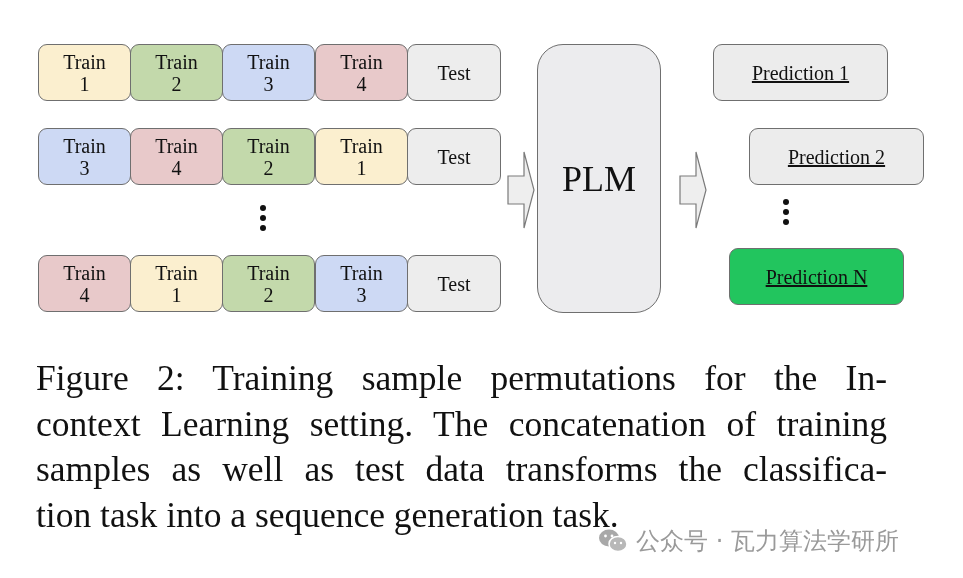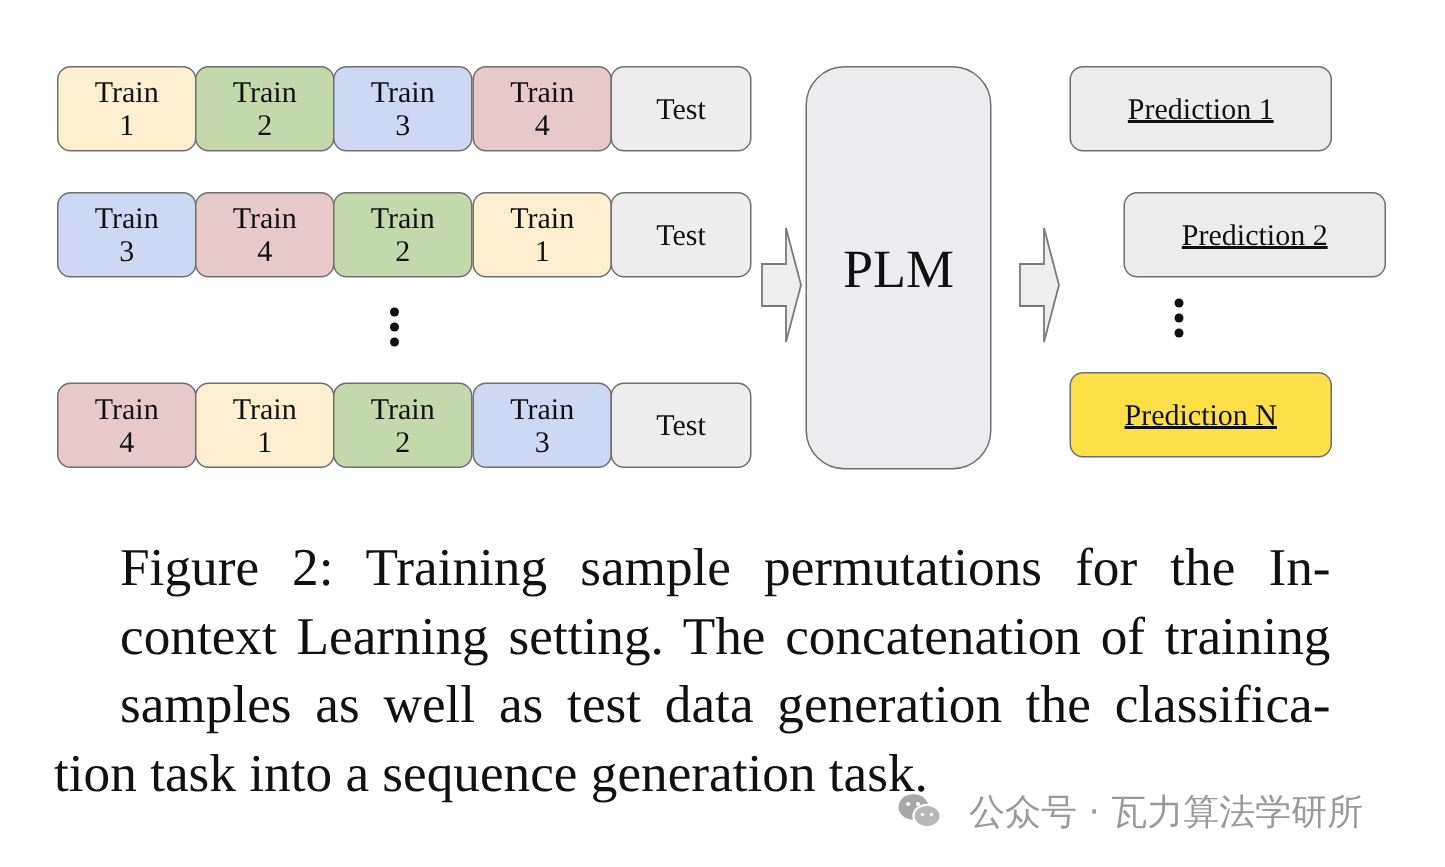--- a/index.html
+++ b/index.html
@@ -8,22 +8,22 @@
   .cell{width:93px;height:57px;}
   .row{position:absolute;left:38px;height:57px;width:463px;padding-left:46px;}
   .row .box{top:0;}
   .dots{position:absolute;width:6px;}
   .dot{width:6px;height:6px;border-radius:50%;background:#111;margin-bottom:4px;}
   .pred{left:713px;width:175px;height:57px;font-size:20px;text-decoration:underline;}
   .plm{left:537px;top:44px;width:124px;height:269px;border-radius:26px;font-size:36px;background:#ececee;}
   .arrow{position:absolute;}
   .caption{position:absolute;left:36px;top:356px;width:851px;font-size:35.5px;line-height:45.5px;text-align:justify;}
   .caption div{white-space:nowrap;}
-  .justify{text-align:justify;text-align-last:justify;white-space:normal !important;margin-left:44px;}
-  .watermark{position:absolute;left:598px;top:525px;font-family:"DejaVu Sans",sans-serif;font-size:24px;color:#9a9a9a;display:flex;align-items:center;gap:18px;}
+  .justify{text-align:justify;text-align-last:justify;white-space:normal !important;}
+  .watermark{position:absolute;left:598px;top:525px;font-family:"DejaVu Sans",sans-serif;font-size:24px;color:#9a9a9a;display:flex;align-items:center;gap:8px;}
 </style>
 </head>
 <body>
 
 <div class="row" style="top:44px;">
     <div class="box cell" style="left: 0px; width: 93px; background: rgb(251, 239, 207);">
       <span>Train</span>
       <span>1</span>
     </div>
     <div class="box cell" style="left: 92px; width: 93px; background: rgb(195, 217, 171);">
@@ -107,28 +107,28 @@
   <span>Prediction 1</span>
 </div>
 <div class="box pred" style="top:128px;background:#ececec;margin-left:36px;">
   <span>Prediction 2</span>
 </div>
 <div class="dots" style="left:783px;top:199px;">
   <div class="dot"></div>
     <div class="dot"></div>
     <div class="dot"></div>
 </div>
-<div class="box pred" style="top:248px;background:#fde047;">
+<div class="box pred" style="top:248px;background:#22c55e;margin-left:16px;">
   <span>Prediction N</span>
 </div>
 
 <div class="caption">
   <div class="justify">Figure 2:  Training sample permutations for the In-</div>
   <div class="justify">context Learning setting. The concatenation of training</div>
-  <div class="justify">samples as well as test data generation the classifica-</div>
+  <div class="justify">samples as well as test data transforms the classifica-</div>
   <div>tion task into a sequence generation task.</div>
 </div>
 
 <div class="watermark">
   <svg width="30" height="26" viewBox="0 0 30 26">
     <ellipse cx="11" cy="10" rx="10" ry="8.5" fill="#a8a8a8"></ellipse>
     <ellipse cx="20" cy="16" rx="9" ry="7.5" fill="#b8b8b8" stroke="#fff" stroke-width="1.5"></ellipse>
     <circle cx="7.5" cy="8" r="1.4" fill="#fff"></circle>
       <circle cx="14" cy="8" r="1.4" fill="#fff"></circle>
     <circle cx="17" cy="15" r="1.2" fill="#fff"></circle>

